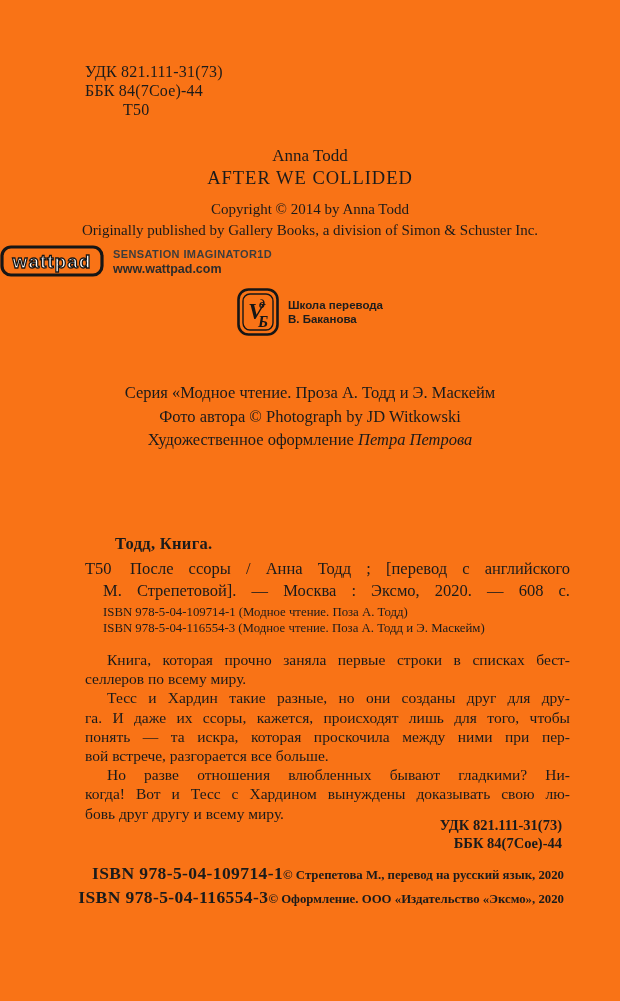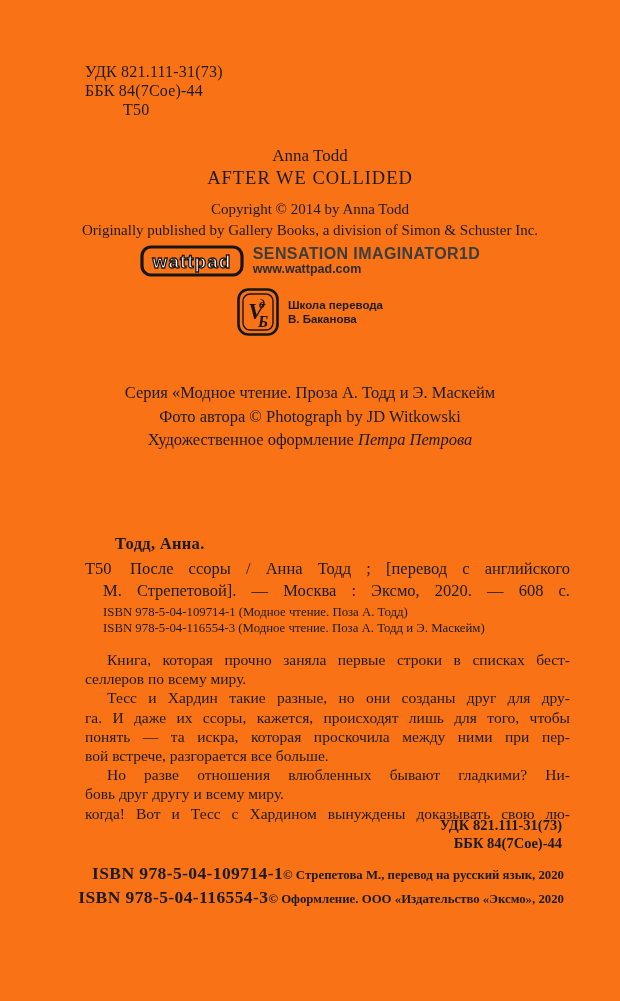--- a/index.html
+++ b/index.html
@@ -16,23 +16,23 @@
   .top-codes .code-indent { padding-left:38px; }
 
   
   .cline { position:absolute; left:0; right:0; text-align:center; }
   .t-author { top:146px; font-size:17px; }
   .t-title  { top:168px; font-size:18.5px; letter-spacing:1px; }
   .t-copy   { top:201px; font-size:15px; }
   .t-pub    { top:222px; font-size:15px; }
 
   
-  .wp-row { position:absolute; left:0; right:0; top:245px; display:flex; justify-content:center; align-items:center; gap:9px; }
+  .wp-row { position:absolute; left:0; right:0; top:245px; display:flex; justify-content:flex-start; align-items:center; gap:9px; }
   .wp-text { text-align:left; font-family:"Liberation Sans","DejaVu Sans",sans-serif; }
-  .wp-l1 { font-size:16px; font-weight:bold; letter-spacing:0.4px; color:#3d3d3d; line-height:16px; }
+  .wp-l1 { font-size:11px; font-weight:bold; letter-spacing:0.4px; color:#3d3d3d; line-height:16px; }
   .wp-l2 { font-size:12.5px; font-weight:bold; color:#2c2c2c; line-height:15px; }
 
   
   .school-row { position:absolute; left:0; right:0; top:288px; display:flex; justify-content:center; align-items:center; gap:9px; }
   .school-text { text-align:left; font-family:"Liberation Sans","DejaVu Sans",sans-serif;
                  font-size:11.5px; font-weight:bold; line-height:14px; color:#1d1d1d; }
 
   
   .credit-translation { top:347px; font-size:16.5px; }
   .credit-block { position:absolute; left:0; right:0; top:381px; text-align:center; font-size:16.5px; line-height:23.5px; }
@@ -106,21 +106,21 @@
   </div>
 
 
   <div class="credit-block">
     <div>Серия «Модное чтение. Проза А. Тодд и Э. Маскейм</div>
     <div>Фото автора © Photograph by JD Witkowski</div>
     <div><span>Художественное оформление </span><span class="it">Петра Петрова</span></div>
   </div>
 
   <div class="catalog">
-    <div class="cat-heading">Тодд, Анна.</div>
+    <div class="cat-heading">Тодд, Книга.</div>
     <div class="cat-row">
       <span class="cat-code">Т50</span>
       <div class="cat-lines">
         <div class="jl cat-l1">После ссоры / Анна Тодд ; [перевод с английского</div>
         <div class="jl">М. Стрепетовой]. — Москва : Эксмо, 2020. — 608 с.</div>
       </div>
     </div>
   </div>
 
   <div class="catalog-isbn">
@@ -129,22 +129,22 @@
   </div>
 
   <div class="annotation">
     <div class="line first">Книга, которая прочно заняла первые строки в списках бест-</div>
     <div class="line last">селлеров по всему миру.</div>
     <div class="line first">Тесс и Хардин такие разные, но они созданы друг для дру-</div>
     <div class="line">га. И даже их ссоры, кажется, происходят лишь для того, чтобы</div>
     <div class="line">понять — та искра, которая проскочила между ними при пер-</div>
     <div class="line last">вой встрече, разгорается все больше.</div>
     <div class="line first">Но разве отношения влюбленных бывают гладкими? Ни-</div>
+    <div class="line">когда! Вот и Тесс с Хардином вынуждены доказывать свою лю-</div>
     <div class="line last">бовь друг другу и всему миру.</div>
-    <div class="line">когда! Вот и Тесс с Хардином вынуждены доказывать свою лю-</div>
   </div>
 
   <div class="codes-right">
     <div>УДК 821.111-31(73)</div>
     <div>ББК 84(7Сое)-44</div>
   </div>
 
   <div class="bottom-block">
     <div class="bottom-row">
       <span class="b-isbn">ISBN 978-5-04-109714-1</span>

